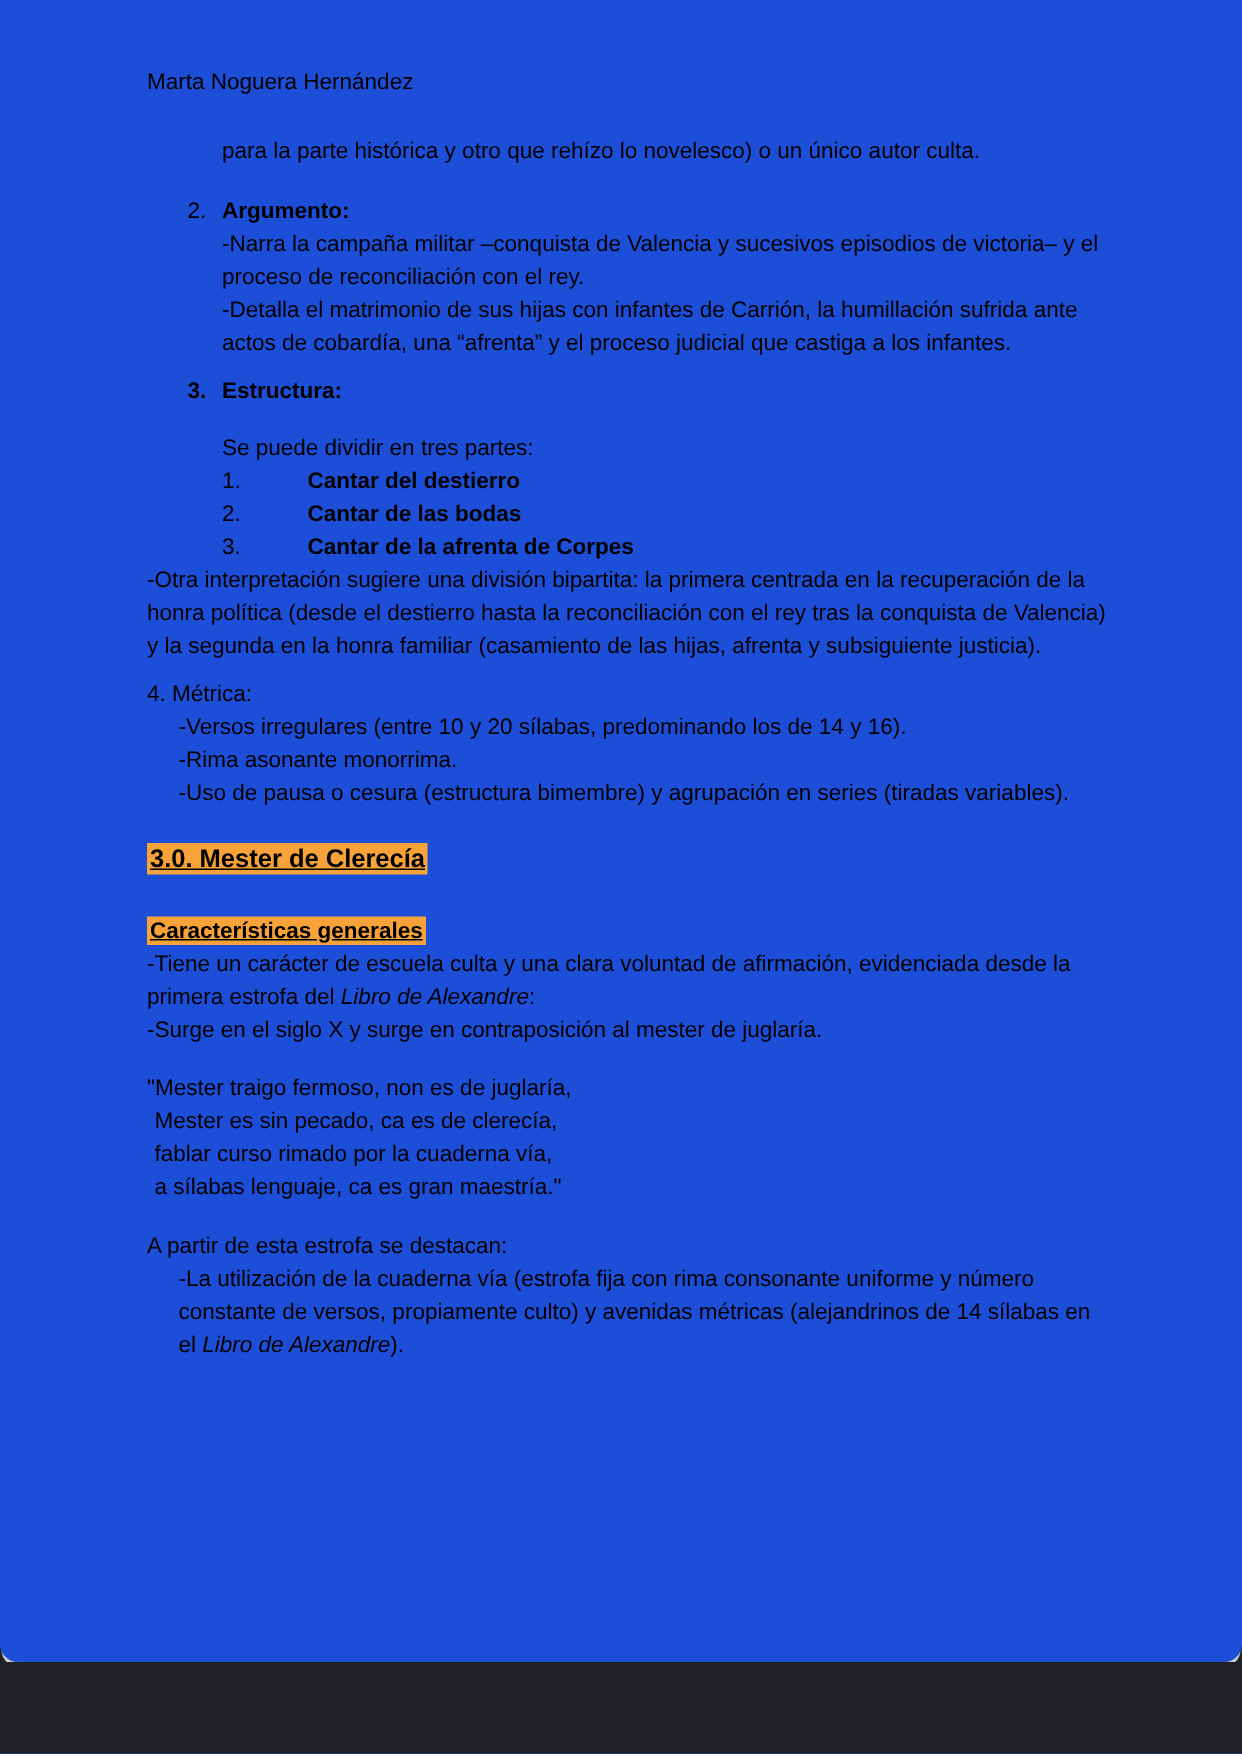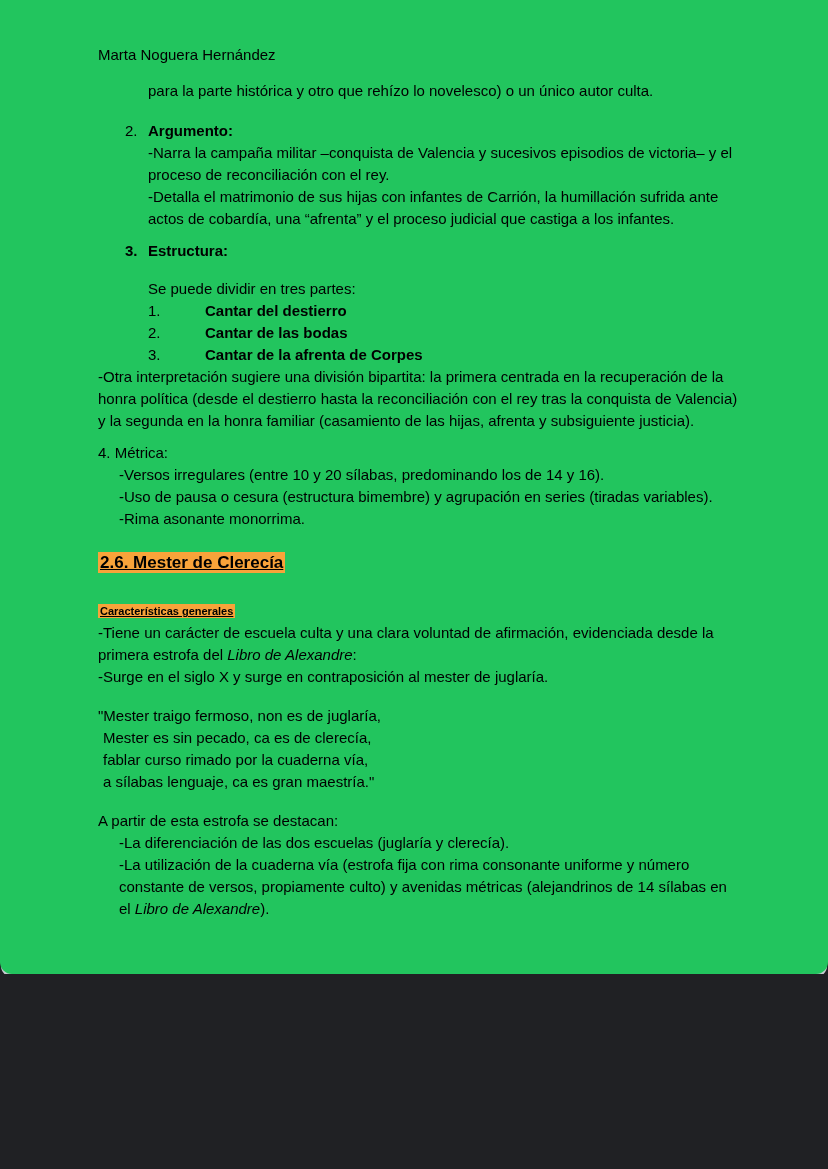--- a/index.html
+++ b/index.html
@@ -4,47 +4,47 @@
 <style>
   * { margin: 0; padding: 0; box-sizing: border-box; }
   html, body { background: #202124; }
   body {
     width: 828px;
     font-family: "Liberation Sans", sans-serif;
     -webkit-font-smoothing: antialiased;
   }
   .page {
     width: 828px;
-    height: 974px;
-    background: #22c55e;
+    height: 1108px;
+    background: #1d4ed8;
     color: #000000;
     padding: 44px 86px 0 98px;
     font-size: 15px;
     line-height: 22px;
     border-radius: 0 0 12px 12px;
     box-shadow: 0 4px 0 -1px #c7ccd1;
     overflow: hidden;
   }
   p { margin: 0; }
   .b { font-weight: bold; }
   .author { margin: 0; }
-  .cont-line { margin-top: 14px; margin-left: 50px; }
+  .cont-line { margin-top: 24px; margin-left: 50px; }
   .ol-item { display: flex; align-items: flex-start; }
   .ol-item.first { margin-top: 18px; }
   .ol-item.second { margin-top: 10px; }
   .ol-num { width: 23px; flex: 0 0 23px; margin-left: 27px; }
   .ol-body { flex: 1; }
   .sub-intro { margin-top: 16px; }
   .sub-item { display: flex; line-height: 22px; }
   .sub-num { width: 57px; flex: 0 0 57px; }
   .note { margin-top: 0; }
   .metrica-title { margin-top: 10px; font-weight: normal; }
   .indent-sm { margin-left: 21px; }
   .section-heading { margin-top: 20px; font-size: 17px; line-height: 26px; font-weight: bold; }
-  .sub-heading { margin-top: 24px; font-size: 11px; line-height: 22px; font-weight: bold; }
+  .sub-heading { margin-top: 24px; font-size: 15px; line-height: 22px; font-weight: bold; }
   .hl {
     background: var(--hl-color, #f8a33a);
     text-decoration: underline;
     padding: 1px 2px;
   }
   .quote { margin-top: 17px; }
   .q-ind { padding-left: 5px; }
   .list-intro { margin-top: 17px; }
   em { font-style: italic; }
 </style>
@@ -84,37 +84,36 @@
         <span class="b">Cantar de la afrenta de Corpes</span>
       </div>
     </div>
   </div>
 
   <p class="note">-Otra interpretación sugiere una división bipartita: la primera centrada en la recuperación de la honra política (desde el destierro hasta la reconciliación con el rey tras la conquista de Valencia) y la segunda en la honra familiar (casamiento de las hijas, afrenta y subsiguiente justicia).</p>
 
   <p class="metrica-title">4. Métrica:</p>
   <div class="indent-sm">
     <p>-Versos irregulares (entre 10 y 20 sílabas, predominando los de 14 y 16).</p>
+    <p>-Rima asonante monorrima.</p>
     <p>-Uso de pausa o cesura (estructura bimembre) y agrupación en series (tiradas variables).</p>
-    <p>-Rima asonante monorrima.</p>
   </div>
 
-  <h2 class="section-heading"><span class="hl">2.6. Mester de Clerecía</span></h2>
+  <h2 class="section-heading"><span class="hl">3.0. Mester de Clerecía</span></h2>
 
   <h3 class="sub-heading"><span class="hl">Características generales</span></h3>
 
   <p><span>-Tiene un carácter de escuela culta y una clara voluntad de afirmación, evidenciada desde la primera estrofa del </span><em>Libro de Alexandre</em><span>:</span></p>
   <p>-Surge en el siglo X y surge en contraposición al mester de juglaría.</p>
 
   <div class="quote">
     <p>"Mester traigo fermoso, non es de juglaría,</p>
     <p class="q-ind">Mester es sin pecado, ca es de clerecía,</p>
     <p class="q-ind">fablar curso rimado por la cuaderna vía,</p>
     <p class="q-ind">a sílabas lenguaje, ca es gran maestría."</p>
   </div>
 
   <p class="list-intro">A partir de esta estrofa se destacan:</p>
   <div class="indent-sm">
-    <p>-La diferenciación de las dos escuelas (juglaría y clerecía).</p>
     <p><span>-La utilización de la cuaderna vía (estrofa fija con rima consonante uniforme y número constante de versos, propiamente culto) y avenidas métricas (alejandrinos de 14 sílabas en el </span><em>Libro de Alexandre</em><span>).</span></p>
   </div>
 
 </div>
 
 </body></html>

